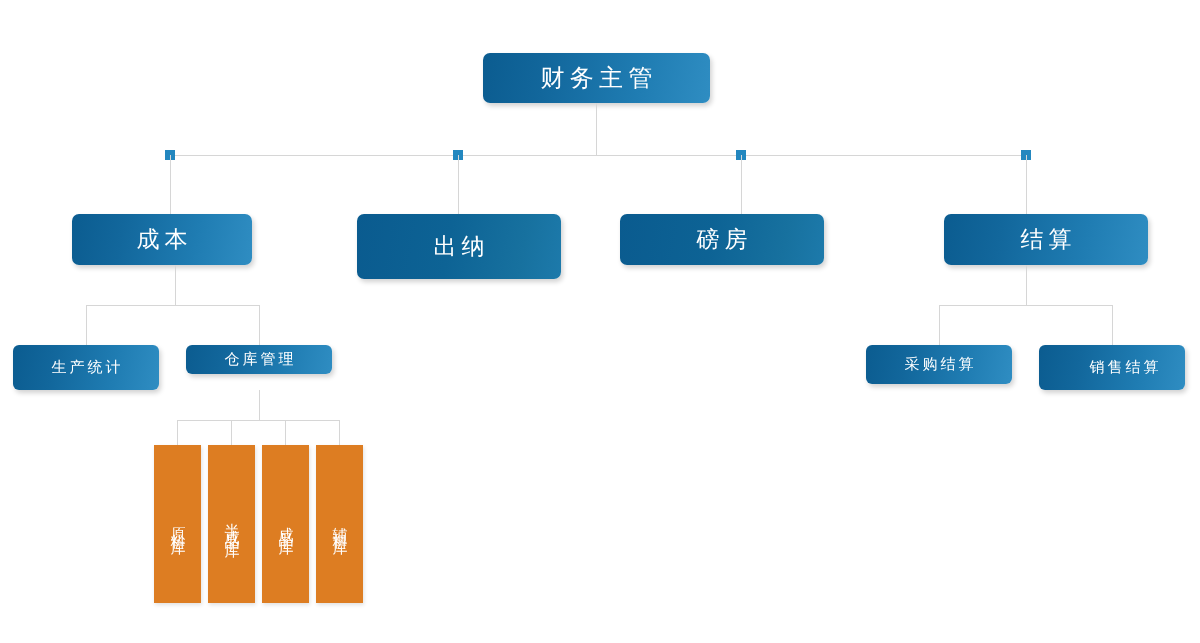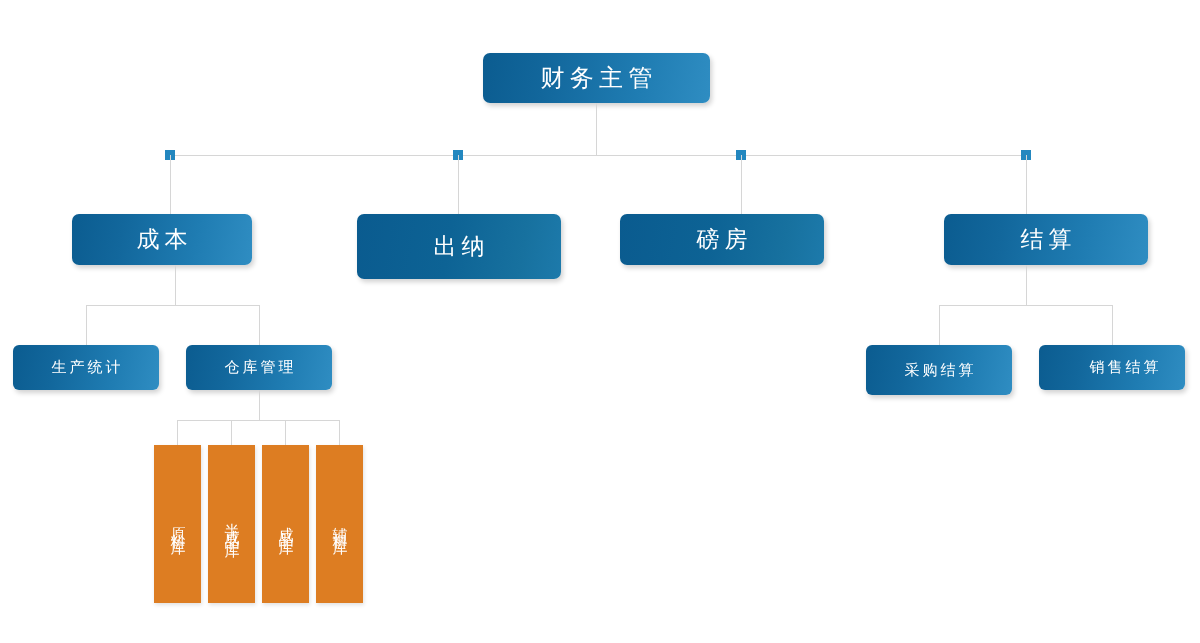--- a/index.html
+++ b/index.html
@@ -130,30 +130,30 @@
 
   <div class="line v" style="left:175px; top:265px; height:40px;"></div>
   <div class="line h" style="left:86px;  top:305px; width:174px;"></div>
   <div class="line v" style="left:86px;  top:305px; height:41px;"></div>
   <div class="line v" style="left:259px; top:305px; height:41px;"></div>
 
   <div class="node lvl3" style="left:13px; top:345px; width:146px; height:45px;">
     <span>生产统计</span>
   </div>
 
-  <div class="node lvl3" style="left:186px; top:345px; width:146px; height:45px;">
+  <div class="node lvl3" style="left:186px; top:345px; width:146px; height:29px;">
     <span>仓库管理</span>
   </div>
 
   <div class="line v" style="left:1026px; top:265px; height:40px;"></div>
   <div class="line h" style="left:939px;  top:305px; width:174px;"></div>
   <div class="line v" style="left:939px;  top:305px; height:41px;"></div>
   <div class="line v" style="left:1112px; top:305px; height:41px;"></div>
 
-  <div class="node lvl3" style="left:866px; top:345px; width:146px; height:50px;">
+  <div class="node lvl3" style="left:866px; top:345px; width:146px; height:39px;">
     <span>采购结算</span>
   </div>
 
   <div class="node lvl3" style="left:1039px; top:345px; width:146px; height:45px;padding-left:24px;">
     <span>销售结算</span>
   </div>
 
   <div class="line v" style="left:259px; top:390px; height:30px;"></div>
   <div class="line h" style="left:177px; top:420px; width:163px;"></div>
   <div class="line v" style="left:177px; top:420px; height:26px;"></div>

